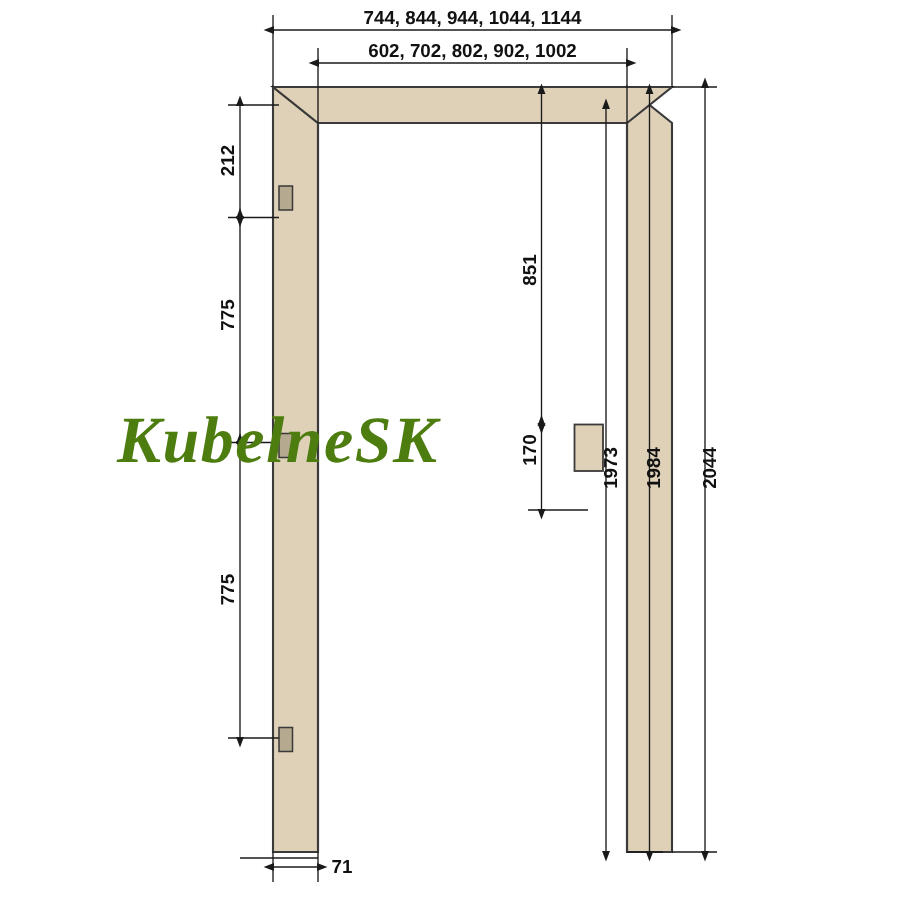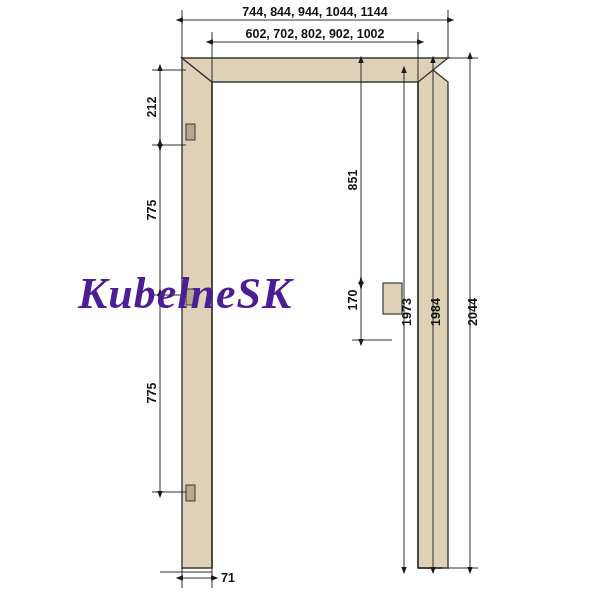--- a/index.html
+++ b/index.html
@@ -24,21 +24,21 @@
     top: 0;
   }
   .wm {
     position: absolute;
     left: 78px;
     top: 268px;
     font-family: "Liberation Serif", serif;
     font-size: 44px;
     font-style: italic;
     font-weight: bold;
-    color: #4c1d95;
+    color: #4d7c0f;
     letter-spacing: 1px;
     user-select: none;
     pointer-events: none;
   }
 </style>
 </head>
 <body>
 
 <div id="stage">
 

